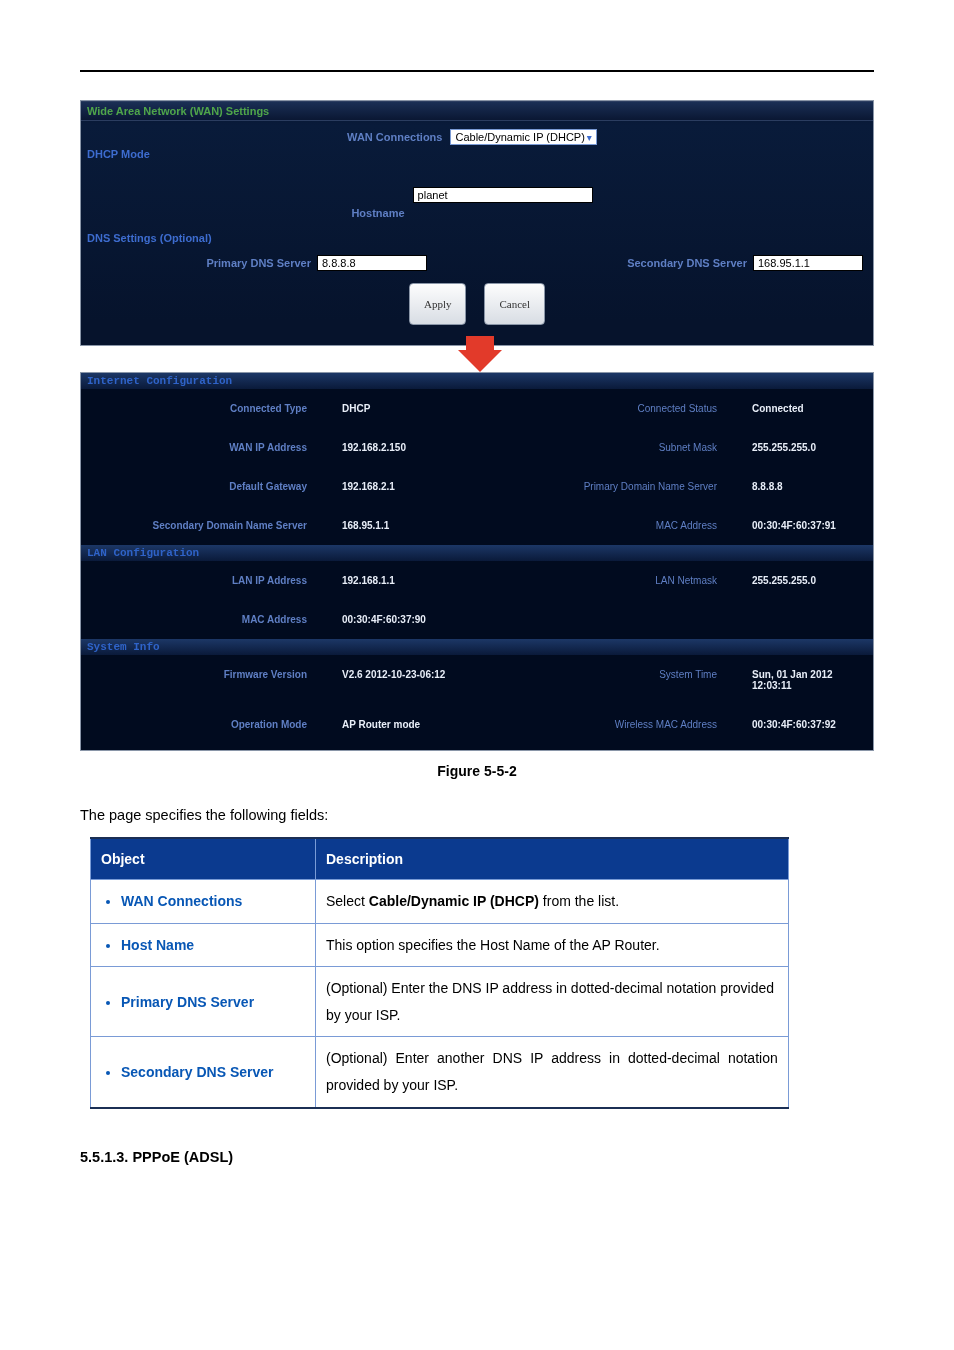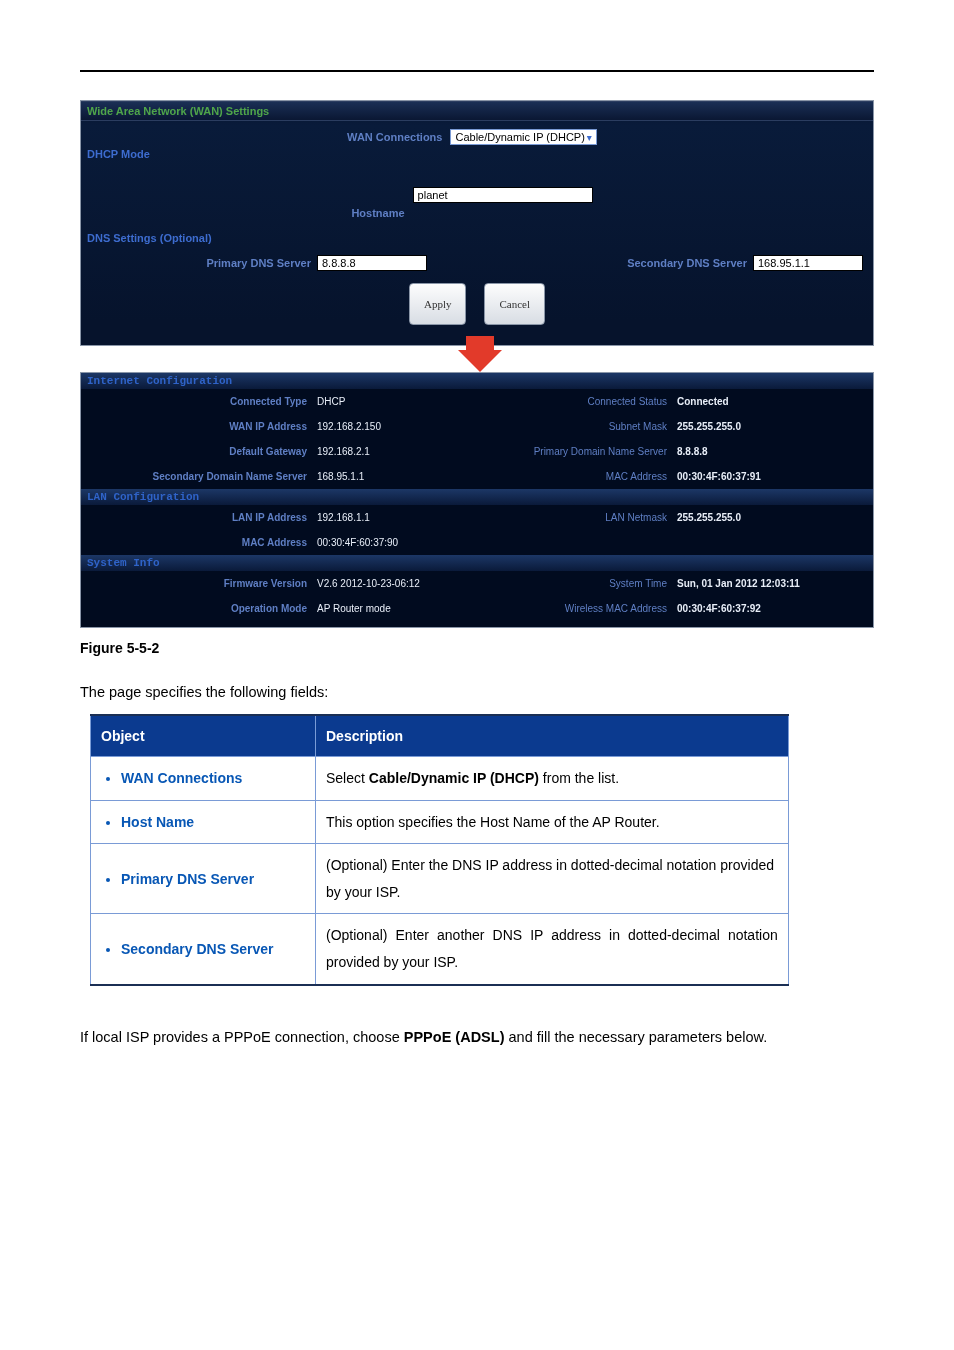--- a/index.html
+++ b/index.html
@@ -45,21 +45,21 @@
     margin-top: 8px;
     padding-right: 10px;
   }
   .label {
     color: #5f7fc4;
     text-align: right;
     font-weight: bold;
   }
   .val {
     color: #e8eef8;
-    font-weight: normal;
+    font-weight: bold;
     padding-left: 6px;
   }
   .half { width: 50%; display:flex; align-items:center; }
   .label-l { width: 230px; min-width:230px; }
   .drop {
     background:#fff; border:1px solid #7a9bd6; color:#000;
     display:inline-flex; align-items:center; padding:1px 4px;
     font-size:11px;
   }
   .chev { color:#3d6ccf; font-size:10px; margin-left:2px; }
@@ -72,21 +72,21 @@
   .btn {
     background: linear-gradient(#fdfdfd,#d8dde4);
     border:1px solid #8a96a8; color:#333; padding:14px 14px;
     font-size:11px; border-radius:4px; cursor:pointer;font-family:Liberation Serif, serif;
   }
   .status-panel {
     background:#010b1f;
     border:1px solid #8a96a8;
     margin-top:10px;
   }
-  .grid-row { display:flex; padding:7px 0; }
+  .grid-row { display:flex; padding:14px 0;gap:25px; }
   .grid-row .label { width:230px; min-width:230px; padding-right:4px; text-align:right; color:#5f7fc4; font-size:10px;}
   .grid-row .val { width:170px; min-width:170px; font-size:10px;}
   .grid-row .label2 { width:190px; min-width:190px; text-align:right; padding-right:4px; color:#5f7fc4; font-size:10px;}
   .grid-row .val2 { flex:1; color:#e8eef8; font-weight:bold; font-size:10px; padding-left:6px;}
   .panel-head {
     background: linear-gradient(#1c3766,#0a1a3a);
     color:#2f63c8; font-weight:bold; padding:2px 6px; font-size:11px;font-family:Liberation Mono, monospace;
   }
 
   .arrow-wrap { position:relative; height:26px; }
@@ -95,21 +95,21 @@
     background:#e23a2a;
   }
   .red-tri {
     position:absolute; left:378px; top:4px;
     border-left:22px solid transparent;
     border-right:22px solid transparent;
     border-top:22px solid #e23a2a;
   }
 
   .fig-caption {
-    text-align:left; font-weight:bold; margin:12px 0 28px 0; font-size:14px;
+    text-align:center; font-weight:bold; margin:12px 0 28px 0; font-size:14px;
   }
 
   .intro-text { font-size:14.5px; margin-bottom:14px; }
 
   
   .desc-table {
     width:88%;
     margin: 0 auto 40px 10px;
     border-collapse: collapse;
     border-top: 2.5px solid #1b2f54;
@@ -284,18 +284,18 @@
       <td class="obj">
             <ul>
               <li>Secondary DNS Server</li>
             </ul>
           </td>
       <td class="desc" style="text-align:justify;">(Optional) Enter another DNS IP address in dotted-decimal notation provided by your ISP.</td>
     </tr>
   </tbody>
     </table>
 
-
-  <p class="body-text">
-    <span>If local ISP provides a PPPoE connection, choose </span><b>PPPoE (ADSL)</b><span> and fill the necessary parameters below.</span>
+  <p class="sec-head">
+    <span>5.5.1.3.</span> <span>PPPoE (ADSL)</span>
   </p>
 
+
 </div>
 
 </body></html>

